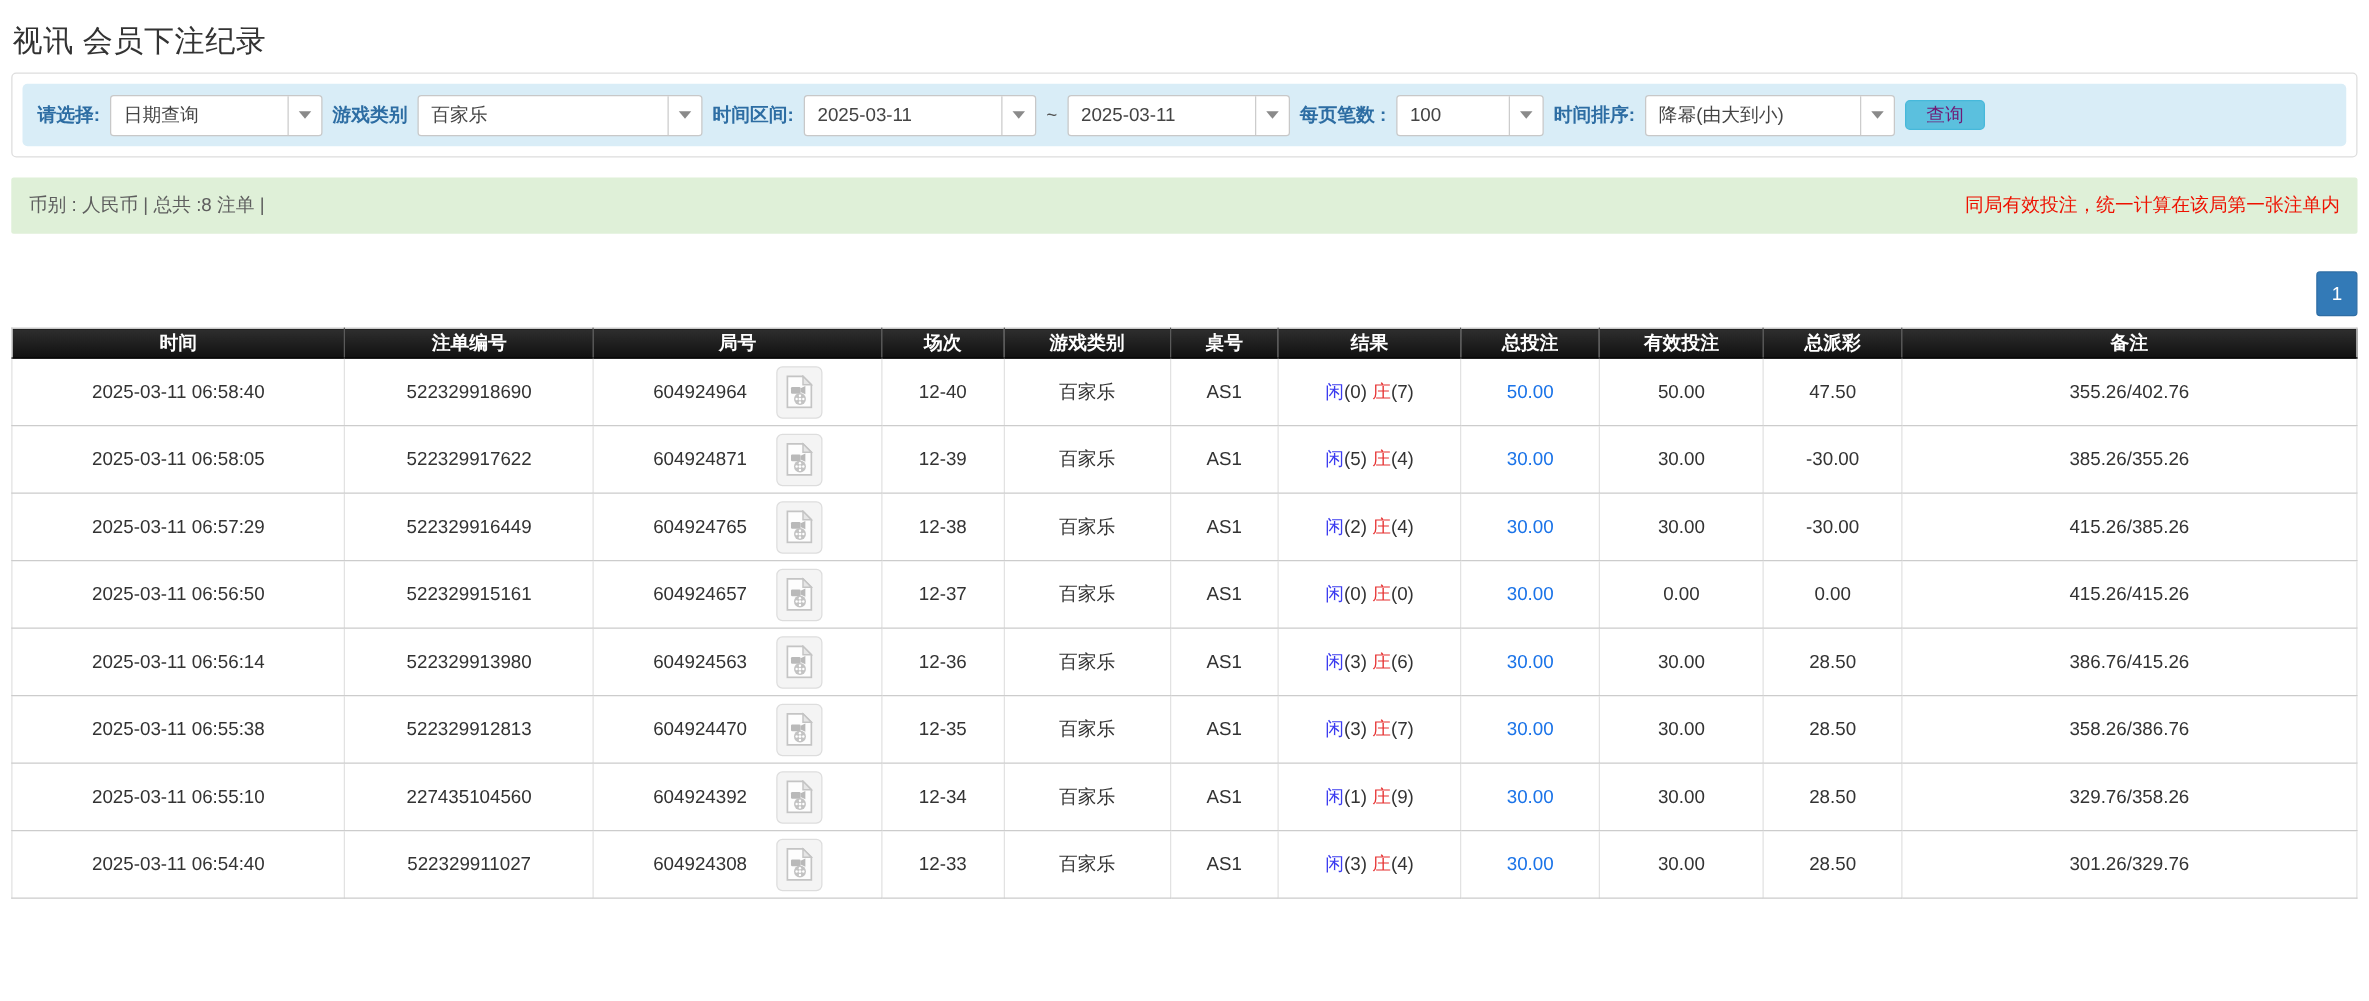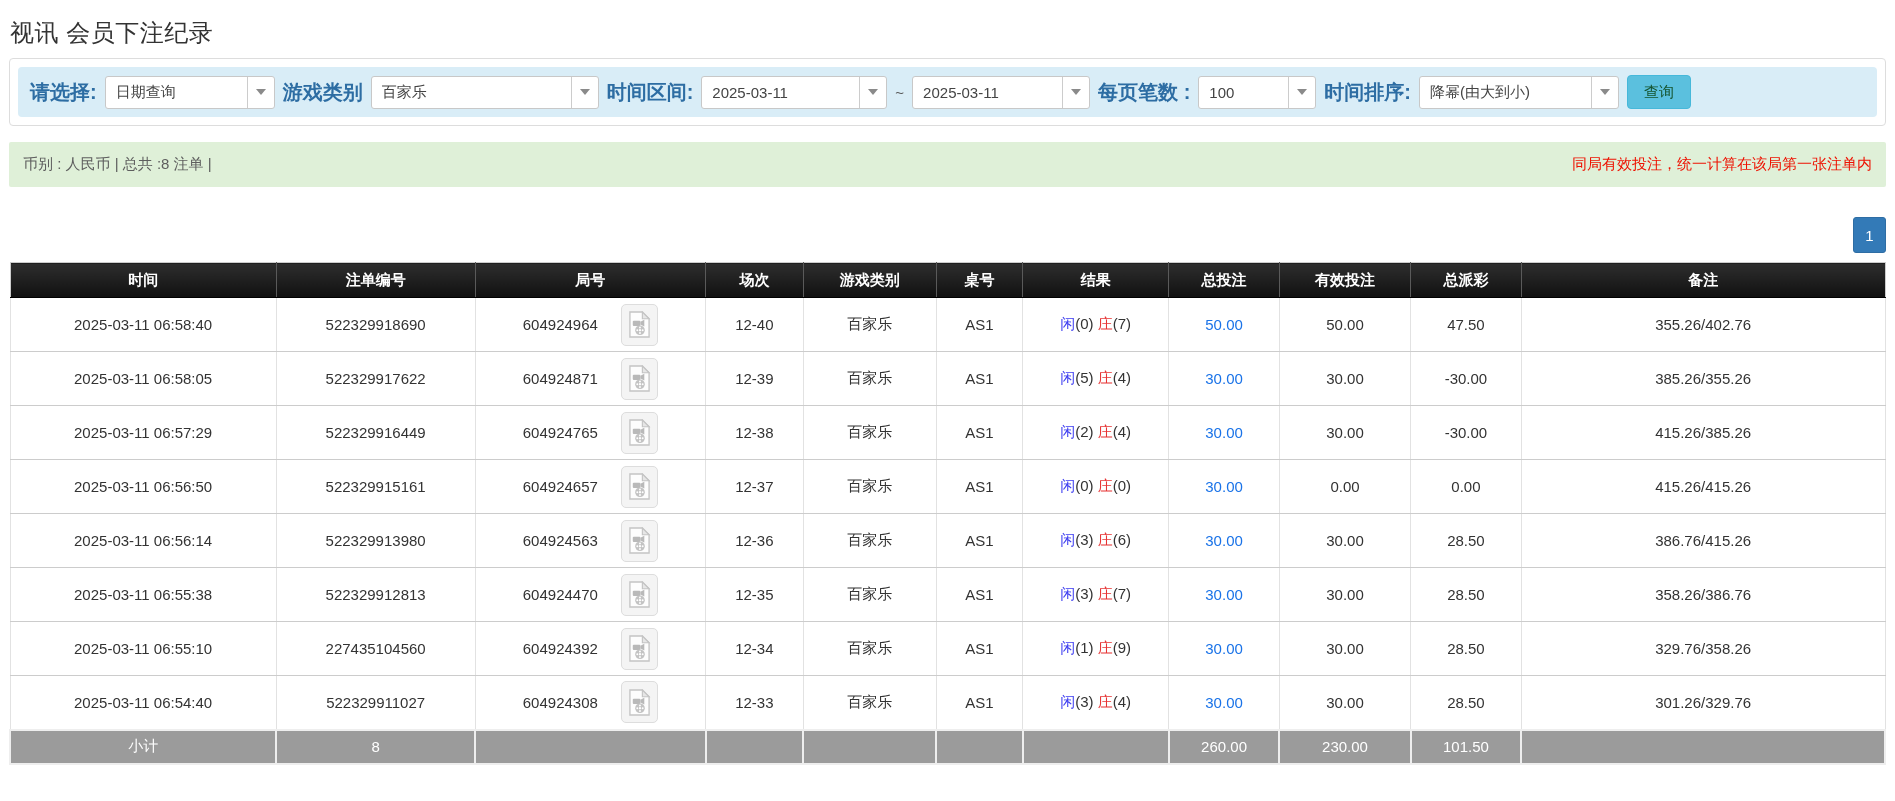--- a/index.html
+++ b/index.html
@@ -16,41 +16,41 @@
   }
   
   .filter-panel {
     margin: 0 9px; border: 1px solid #ddd; border-radius: 4px;
     padding: 8px; background: #fff;
   }
   .filter-bar {
     background: #d9edf7; border-radius: 4px; padding: 8px 12px;
     display: flex; align-items: center; gap: 8px; height: 50px;
   }
-  .flabel { color: #2d6da3; font-weight: bold; font-size: 20px; white-space: nowrap; }
+  .flabel { color: #2d6da3; font-weight: bold; font-size: 15px; white-space: nowrap; }
   .combo {
     background: #fff; border: 1px solid #c8c8c8; border-radius: 3px;
     height: 33px; display: flex; align-items: stretch; cursor: pointer;
   }
   .combo .combo-text {
     flex: 1; display: flex; align-items: center; padding: 0 10px;
     font-size: 15px; color: #444; white-space: nowrap; overflow: hidden;
   }
   .combo .combo-caret {
     width: 27px; border-left: 1px solid #ccc; display: flex;
     align-items: center; justify-content: center;
   }
   .combo .combo-caret i {
     width: 0; height: 0; border-left: 5px solid transparent;
     border-right: 5px solid transparent; border-top: 6px solid #8a8a8a;
   }
   .tilde { color: #555; font-size: 15px; }
   .search-btn {
-    background: #5bc0de; color: #14532d; border: 1px solid #46b8da;
-    border-radius: 4px; height: 34px; padding: 0 16px; font-size: 15px;
+    background: #5bc0de; color: #701a75; border: 1px solid #46b8da;
+    border-radius: 4px; height: 24px; padding: 0 16px; font-size: 15px;
     cursor: pointer; font-family: inherit;
   }
   
   .summary-bar {
     margin: 16px 9px 0 9px; background: #dff0d8; border-radius: 2px;
     height: 45px; display: flex; align-items: center; justify-content: space-between;
     padding: 0 14px; font-size: 15px; gap: 16px;
   }
   .summary-left { color: #5e5e5e; }
   .summary-notice { color: #ee1100; }
@@ -64,21 +64,21 @@
     border: 1px solid #2e6da4; border-radius: 3px; font-size: 15px;
     cursor: pointer; font-family: inherit;
   }
   
   table.records {
     width: 1877px; margin: 0 9px; border-collapse: collapse; table-layout: fixed;
     font-size: 15px;
   }
   table.records thead th {
     background: linear-gradient(#2e2e2e, #101010);
-    color: #fff; font-weight: bold; height: 35px;
+    color: #fff; font-weight: bold; height: 24px;
     border-right: 1px solid #5a5a5a; border-bottom: 1px solid #000;
     text-align: center;
   }
   table.records thead th:last-child { border-right: none; }
   table.records tbody td {
     height: 54px; text-align: center; color: #333;
     border-bottom: 1px solid #ccc; border-right: 1px solid #e2e2e2;
     border-left: 1px solid #e2e2e2; background: #fff; vertical-align: middle;
   }
   table.records { border: 1px solid #ccc; }
@@ -417,27 +417,14 @@
         <td>百家乐</td>
         <td>AS1</td>
         <td><span class="res-player">闲</span><span class="res-count">(3) </span><span class="res-banker">庄</span><span class="res-count">(4)</span></td>
         <td><span class="amount-link">30.00</span></td>
         <td>30.00</td>
         <td>28.50</td>
         <td>301.26/329.76</td>
       </tr>
     </tbody>
   <tfoot id="foot-rows">
-      <tr>
-        <td>小计</td>
-        <td>8</td>
-        <td></td>
-        <td></td>
-        <td></td>
-        <td></td>
-        <td></td>
-        <td>260.00</td>
-        <td>230.00</td>
-        <td>101.50</td>
-        <td></td>
-      </tr>
     </tfoot>
 </table>
 
 </body></html>

